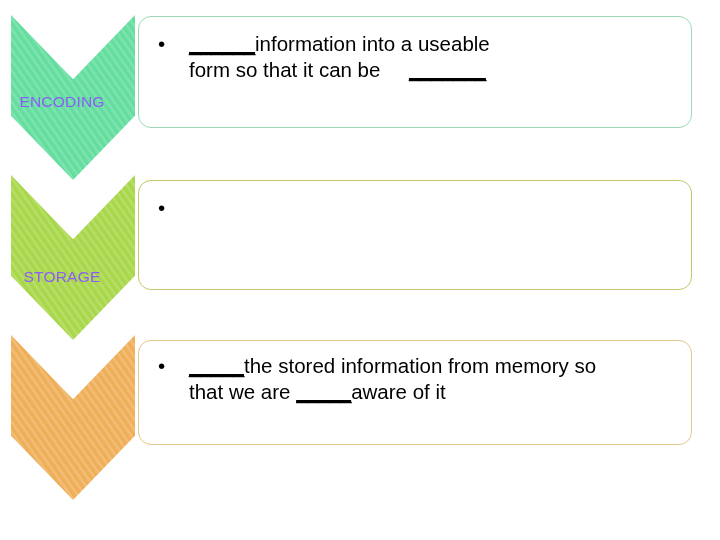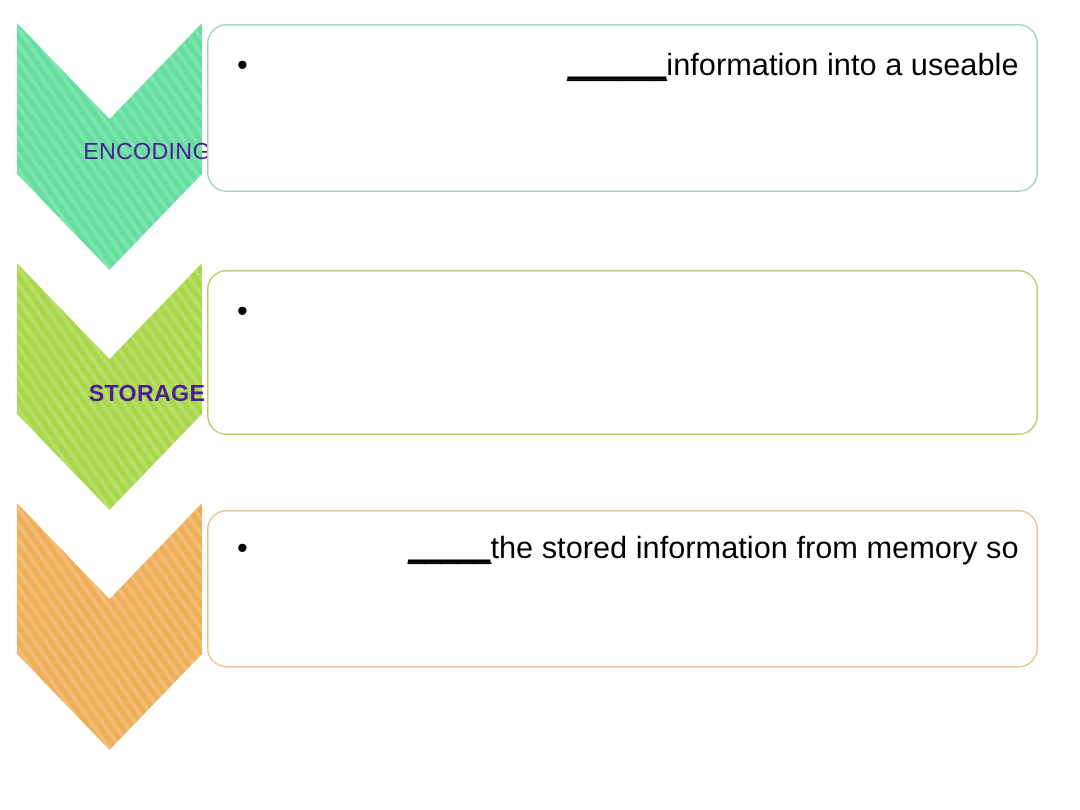--- a/index.html
+++ b/index.html
@@ -35,34 +35,33 @@
   }
   .chevron .stripes {
     position: absolute;
     inset: 0;
   }
   .chevron-label {
     position: absolute;
     left: 0;
     width: 124px;
     text-align: center;
-    color: #4c1d95;
+    color: #8b5cf6;
     font-size: 15.5px;
     letter-spacing: 0.2px;
     line-height: 1;
     white-space: nowrap;
-    padding-left: 36px;
   }
 
   #chev-encoding  { top: 15px; }
   #chev-storage   { top: 175px; }
   #chev-retrieval { top: 335px; }
 
   #label-encoding  { top: 94px; }
-  #label-storage   { top: 255px; font-weight: bold; }
+  #label-storage   { top: 269px; }
   #label-retrieval { top: 415px; }
 
   
   .textbox {
     position: absolute;
     left: 138px;
     width: 554px;
     box-sizing: border-box;
     background: #ffffff;
     border-radius: 13px;
@@ -78,21 +77,20 @@
     line-height: 25.5px;
   }
   .bullet-line .bullet {
     position: absolute;
     left: 0;
     top: 0;
   }
   .bullet-line .bodytext {
     display: block;
     margin-left: 31px;
-    text-align: right;
   }
   .blank {
     text-decoration: underline;
     text-underline-offset: 1px;
     letter-spacing: -0.4px;
   }
 
   #box-encoding  { top: 16px;  height: 112px; border-color: #9ed8b9; }
   #box-storage   { top: 180px; height: 110px; border-color: #c3c86a; }
   #box-retrieval { top: 340px; height: 105px; border-color: #e3c88b; }
@@ -116,20 +114,21 @@
       </defs>
       <rect x="0" y="0" width="124" height="165" fill="url(#pat-encoding)"></rect>
     </svg>
   </div>
   <div class="chevron-label" id="label-encoding">ENCODING</div>
 
   <div class="textbox" id="box-encoding">
     <div class="bullet-line">
       <span class="bullet">•</span>
       <span class="bodytext"><span class="blank">______</span>information into a useable</span>
+      <span class="bodytext">form so that it can be&nbsp;&nbsp;&nbsp;&nbsp; <span class="blank">_______</span></span>
     </div>
   </div>
 
   <div class="chevron" id="chev-storage">
     <svg class="stripes" viewBox="0 0 124 165" preserveAspectRatio="none">
       <defs>
         <pattern id="pat-storage" width="6" height="6" patternUnits="userSpaceOnUse" patternTransform="rotate(55)">
           <rect width="6" height="6" fill="#a9d74b"></rect>
           <rect width="6" height="2.6" fill="#b7de67"></rect>
         </pattern>
@@ -154,16 +153,17 @@
         </pattern>
       </defs>
       <rect x="0" y="0" width="124" height="165" fill="url(#pat-retrieval)"></rect>
     </svg>
   </div>
 
   <div class="textbox" id="box-retrieval">
     <div class="bullet-line">
       <span class="bullet">•</span>
       <span class="bodytext"><span class="blank">_____</span>the stored information from memory so</span>
+      <span class="bodytext">that we are <span class="blank">_____</span>aware of it</span>
     </div>
   </div>
 
 </div>
 
 </body></html>

